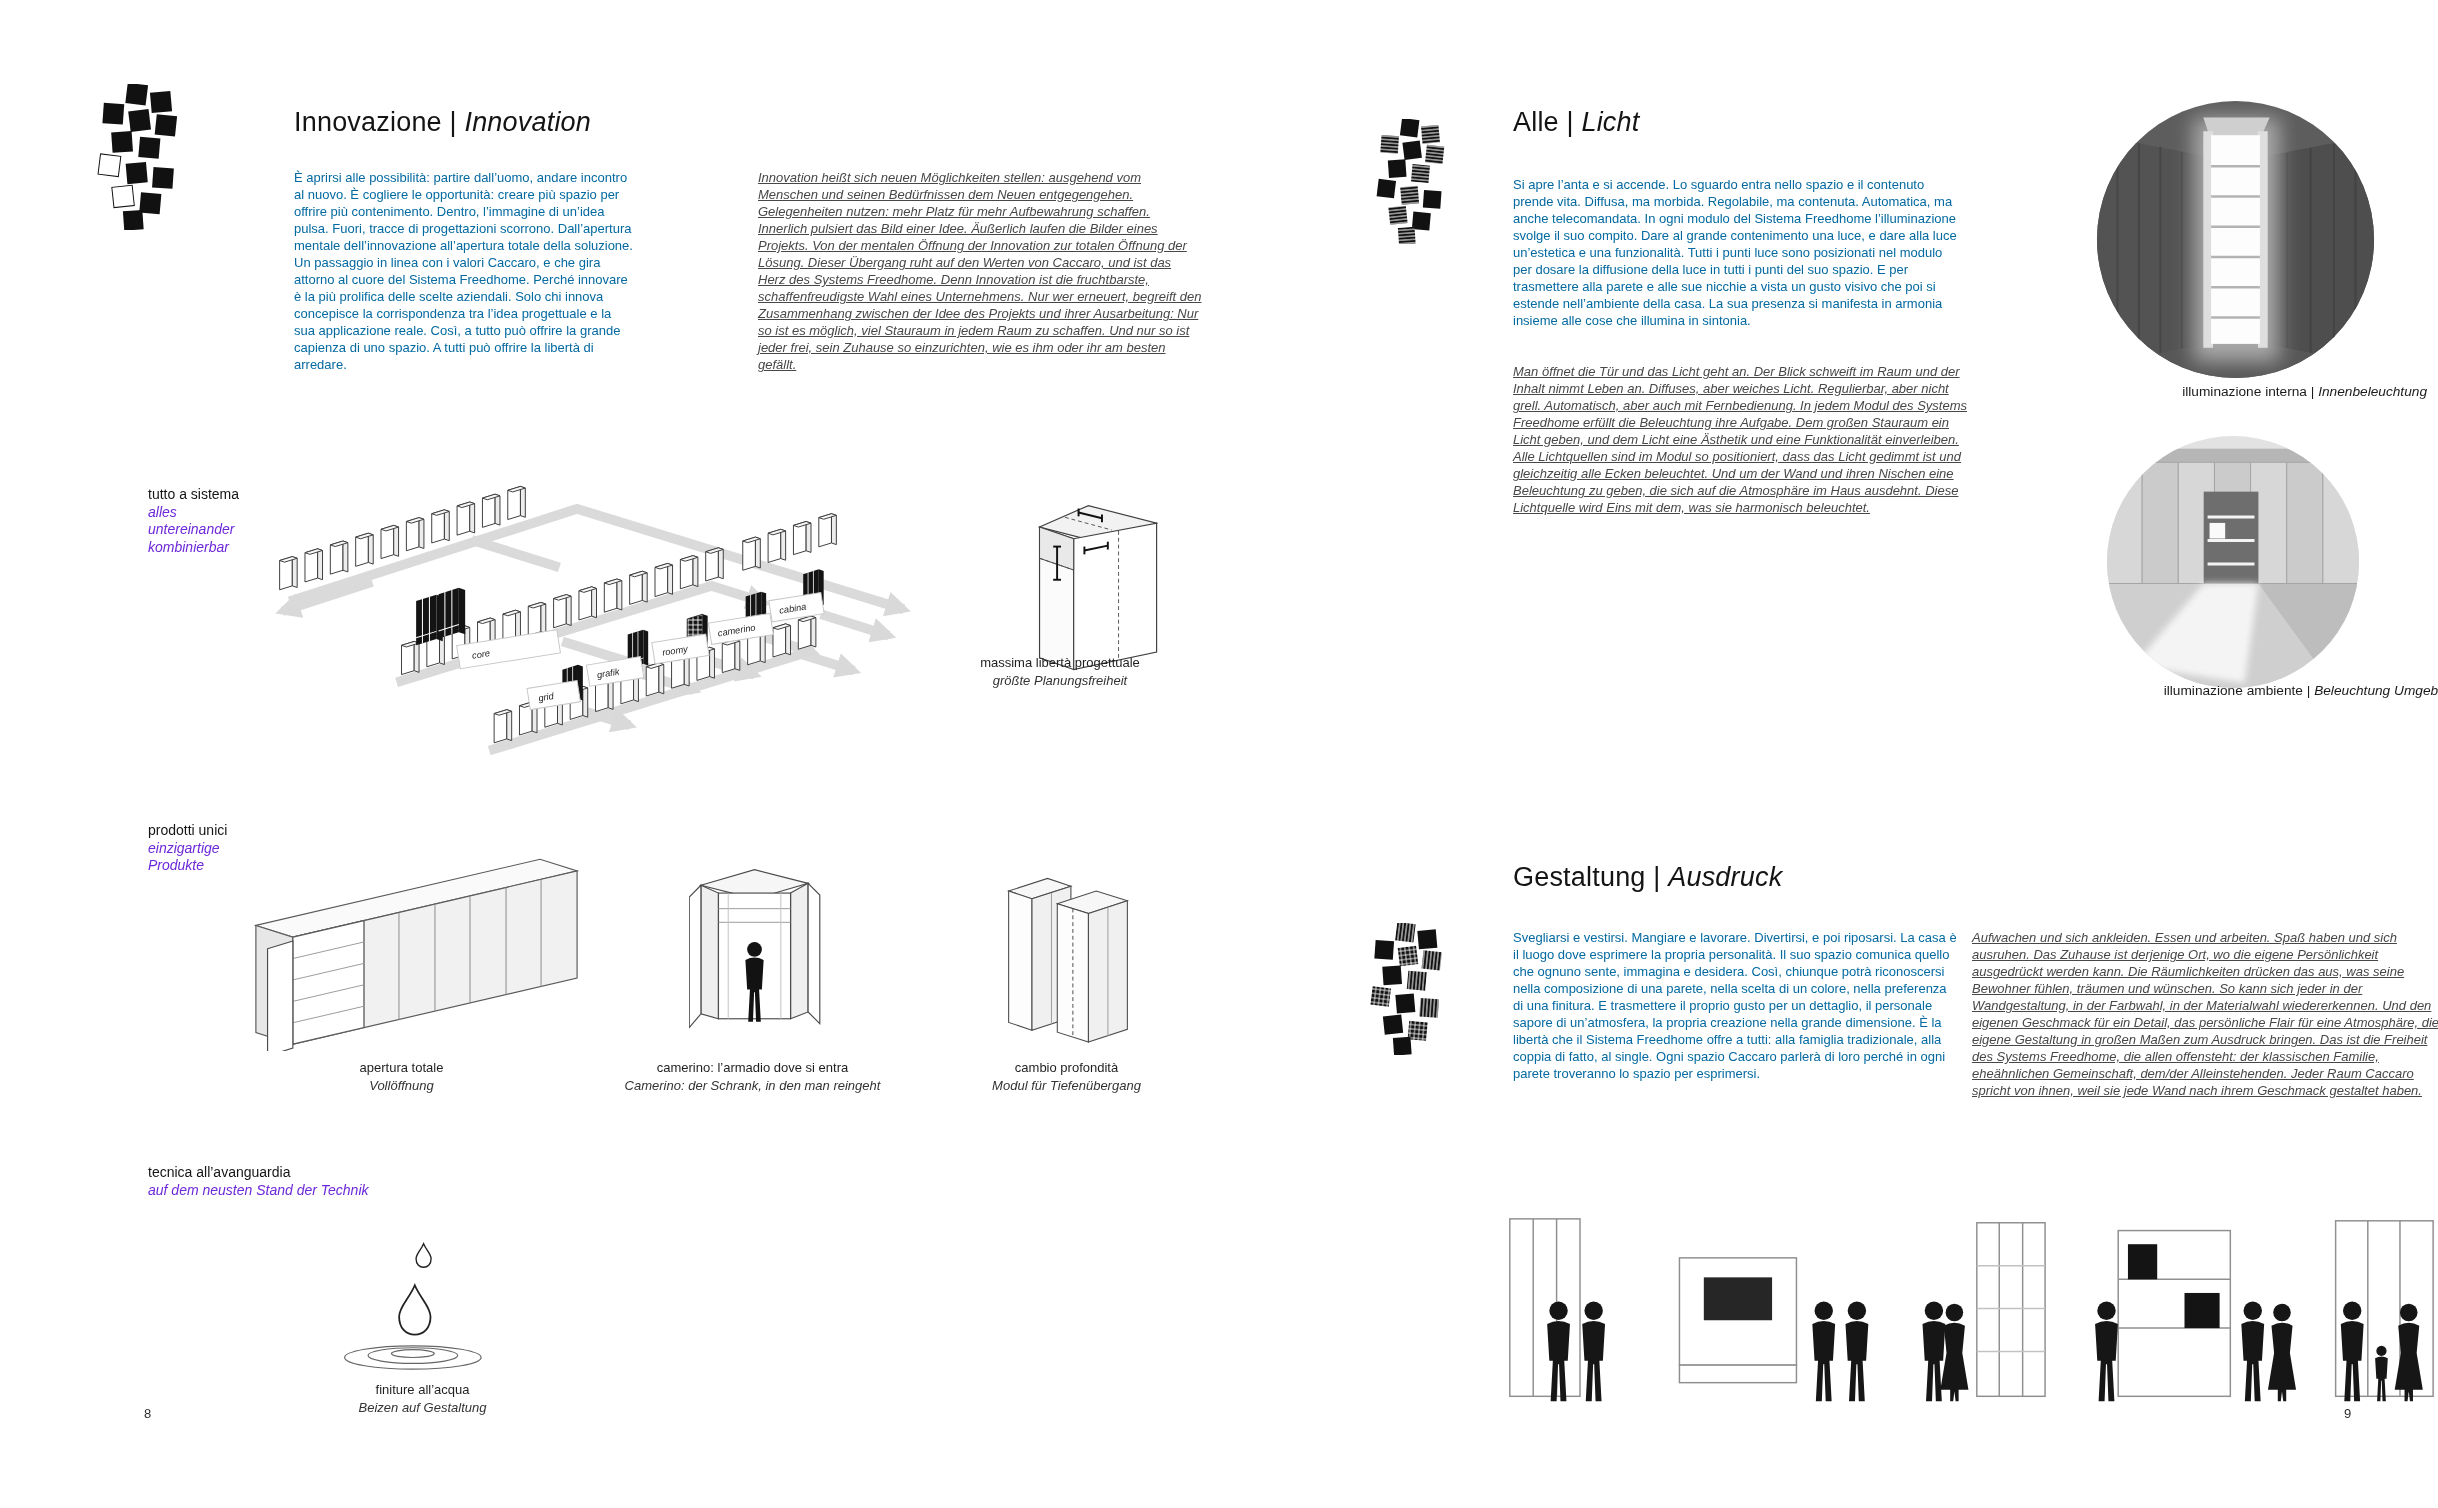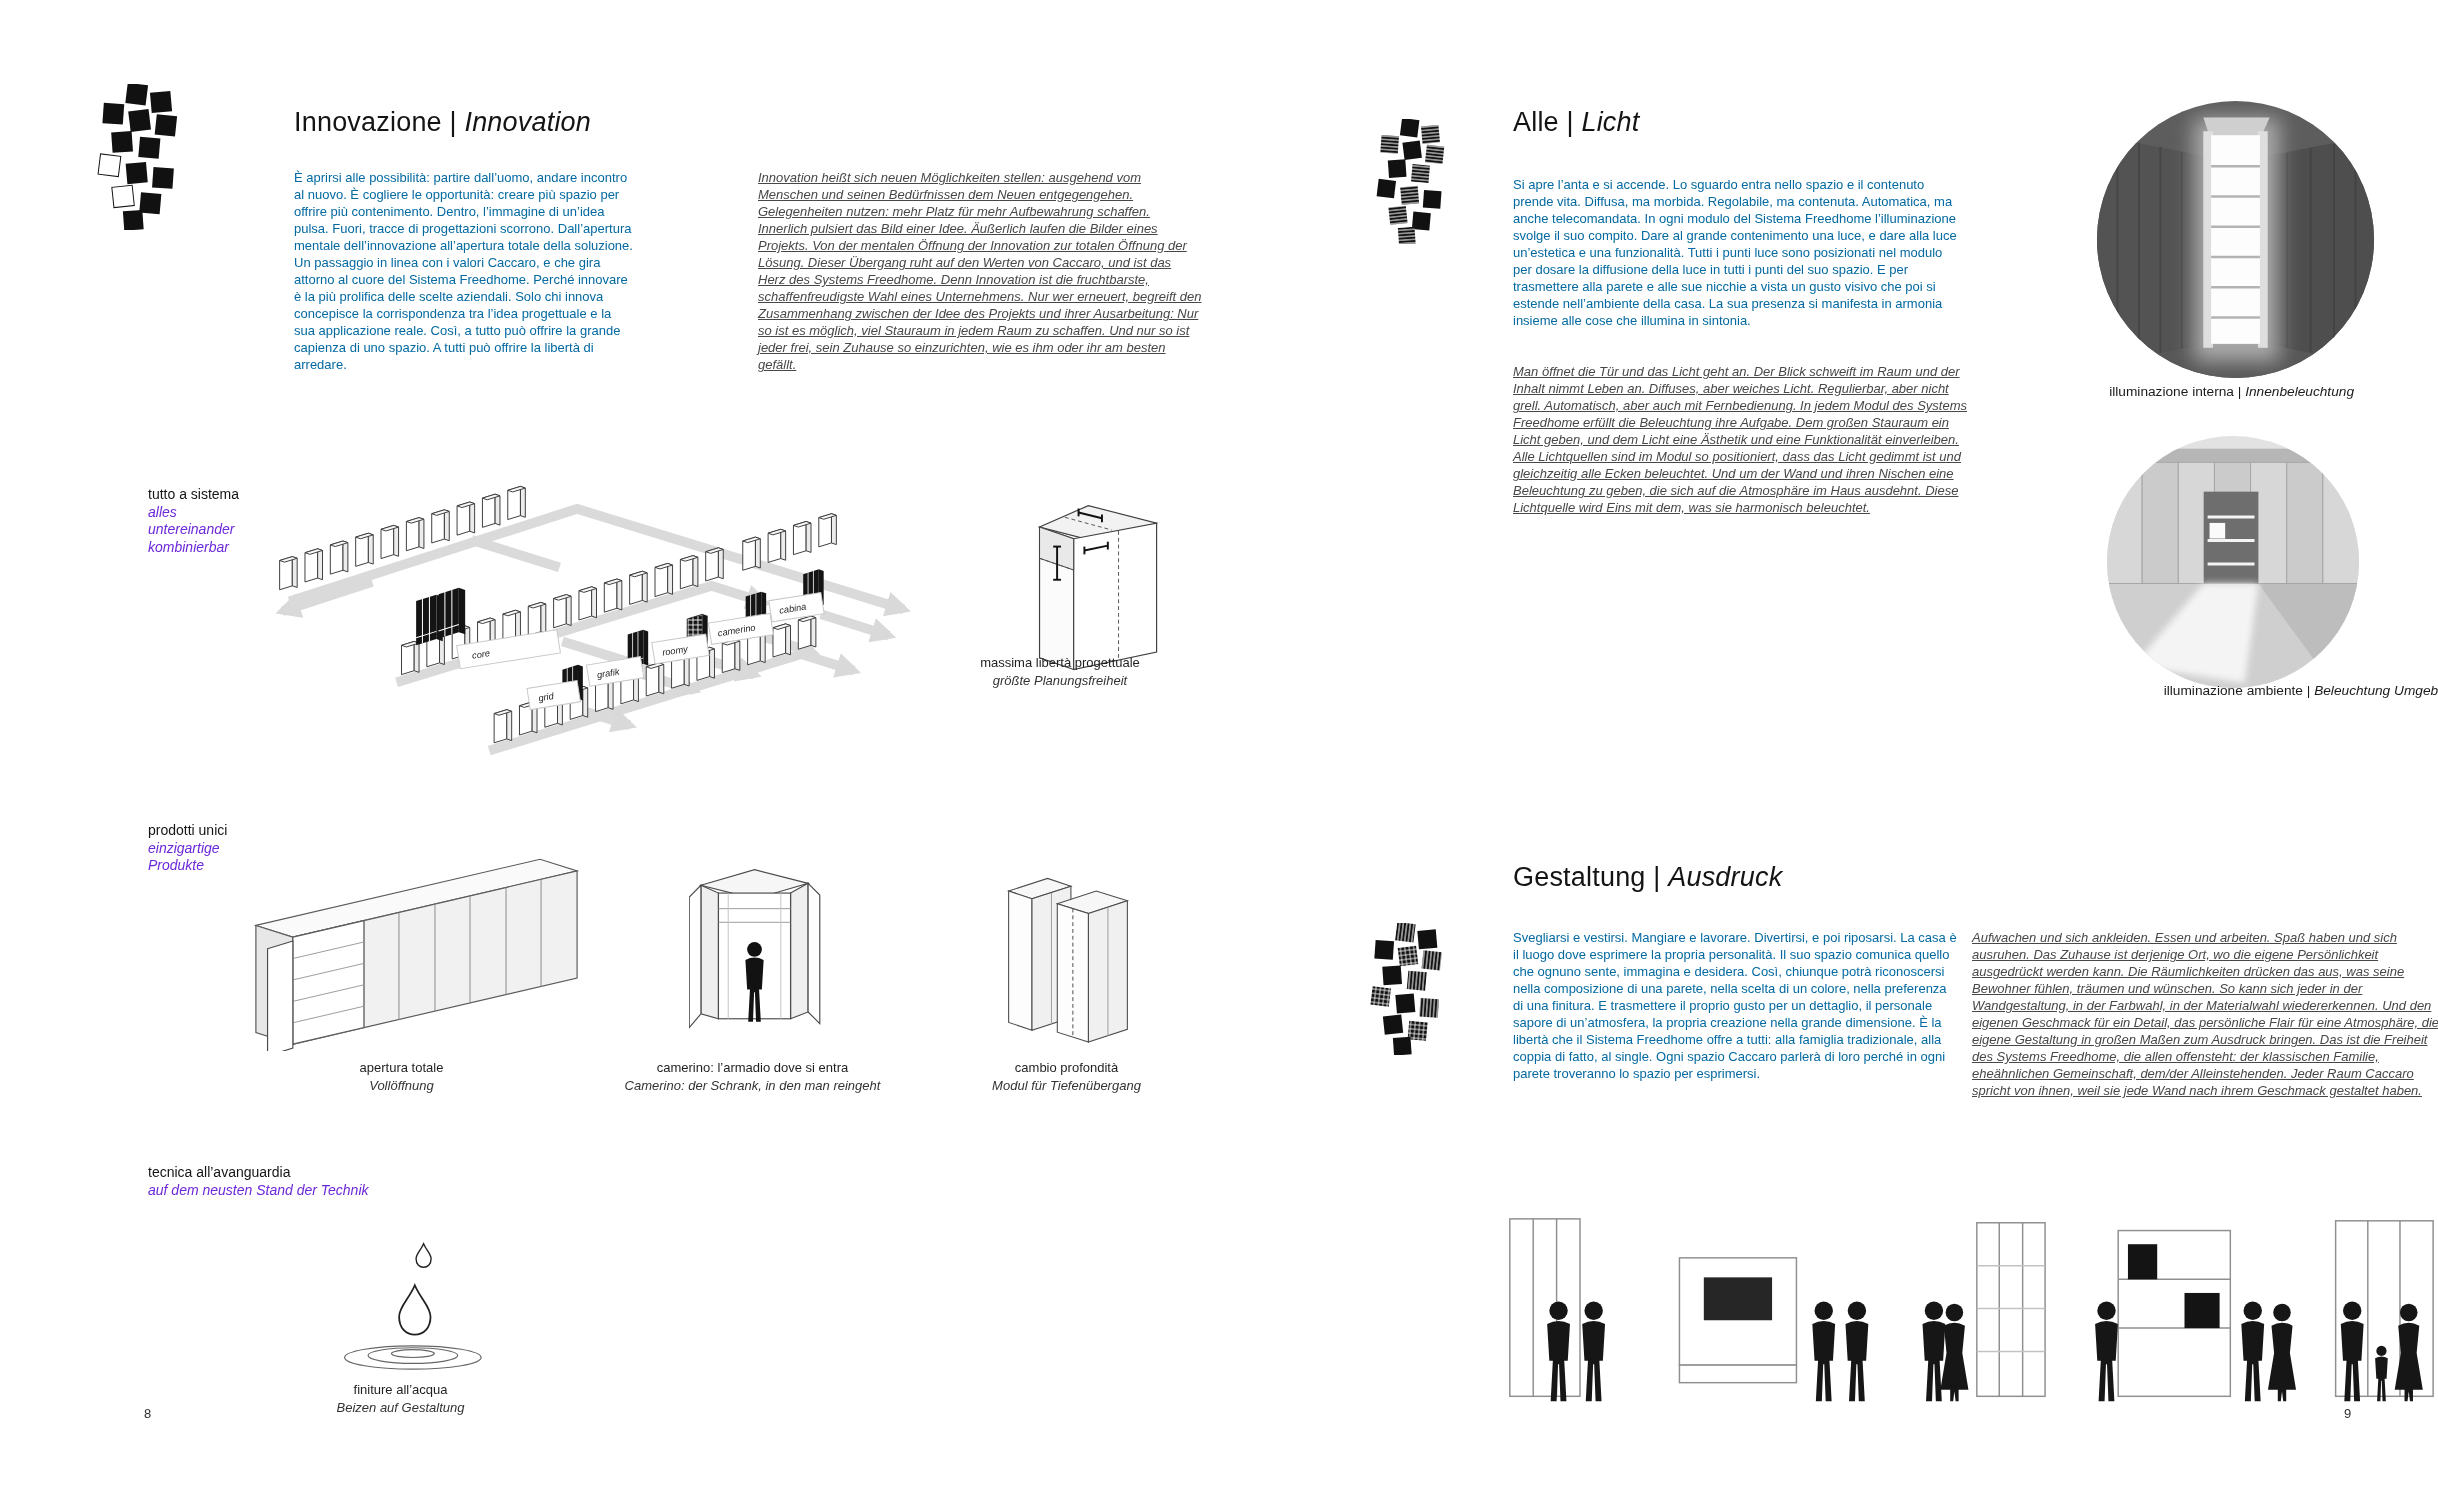--- a/index.html
+++ b/index.html
@@ -302,21 +302,21 @@
   <svg class="abs" style="left:291px;top:1221px" width="171" height="156" viewBox="0 0 175 160">
     <use href="#drop" transform="translate(104,42) scale(0.55)" fill="#ffffff" stroke="#222" stroke-width="2.6"></use>
     <use href="#drop" transform="translate(95,105) scale(1.15)" fill="#ffffff" stroke="#222" stroke-width="1.6"></use>
     <g fill="none" stroke="#666" stroke-width="1.2">
       <ellipse cx="93" cy="140" rx="70" ry="12"></ellipse>
       <ellipse cx="93" cy="138" rx="46" ry="8"></ellipse>
       <ellipse cx="93" cy="136" rx="22" ry="4"></ellipse>
     </g>
   </svg>
 
-  <div class="caption abs" style="left:238px;top:1381px;width:263px">
+  <div class="caption abs" style="left:260px;top:1381px;width:263px">
     <div class="cap-it">finiture all’acqua</div>
     <div class="cap-de">Beizen auf Gestaltung</div>
   </div>
 
   <div class="pagenum abs" style="left:113px;top:1406px">8</div>
 
   <svg class="abs" style="left:1338px;top:119px" width="93" height="125" viewBox="0 0 95 150">
     <rect x="30" y="0" width="21" height="21" fill="#111" transform="rotate(7 40.5 10.5)"></rect>
     <rect x="55" y="8" width="21" height="21" fill="url(#hstripe)" transform="rotate(-5 65.5 18.5)"></rect>
     <rect x="6" y="20" width="21" height="21" fill="url(#hstripe)" transform="rotate(4 16.5 30.5)"></rect>
@@ -374,21 +374,21 @@
         <line x1="118" y1="68" x2="168" y2="68"></line>
           <line x1="118" y1="99" x2="168" y2="99"></line>
         <line x1="118" y1="130" x2="168" y2="130"></line>
           <line x1="118" y1="161" x2="168" y2="161"></line>
         <line x1="118" y1="192" x2="168" y2="192"></line>
           <line x1="118" y1="223" x2="168" y2="223"></line>
       </g>
     </g>
   </svg>
 
-  <div class="circle-caption abs" style="left:1913px;top:384px;width:410px">
+  <div class="circle-caption abs" style="left:1986px;top:384px;width:410px">
     <span>illuminazione interna</span><span> | </span><em>Innenbeleuchtung</em>
   </div>
 
   <svg class="abs" style="left:2075px;top:435px" width="254" height="254" viewBox="0 0 260 260">
     <defs>
       <clipPath id="c2">
           <circle cx="130" cy="130" r="129"></circle>
         </clipPath>
       <filter id="blur2" x="-40%" y="-40%" width="180%" height="180%">
           <feGaussianBlur stdDeviation="4"></feGaussianBlur>

